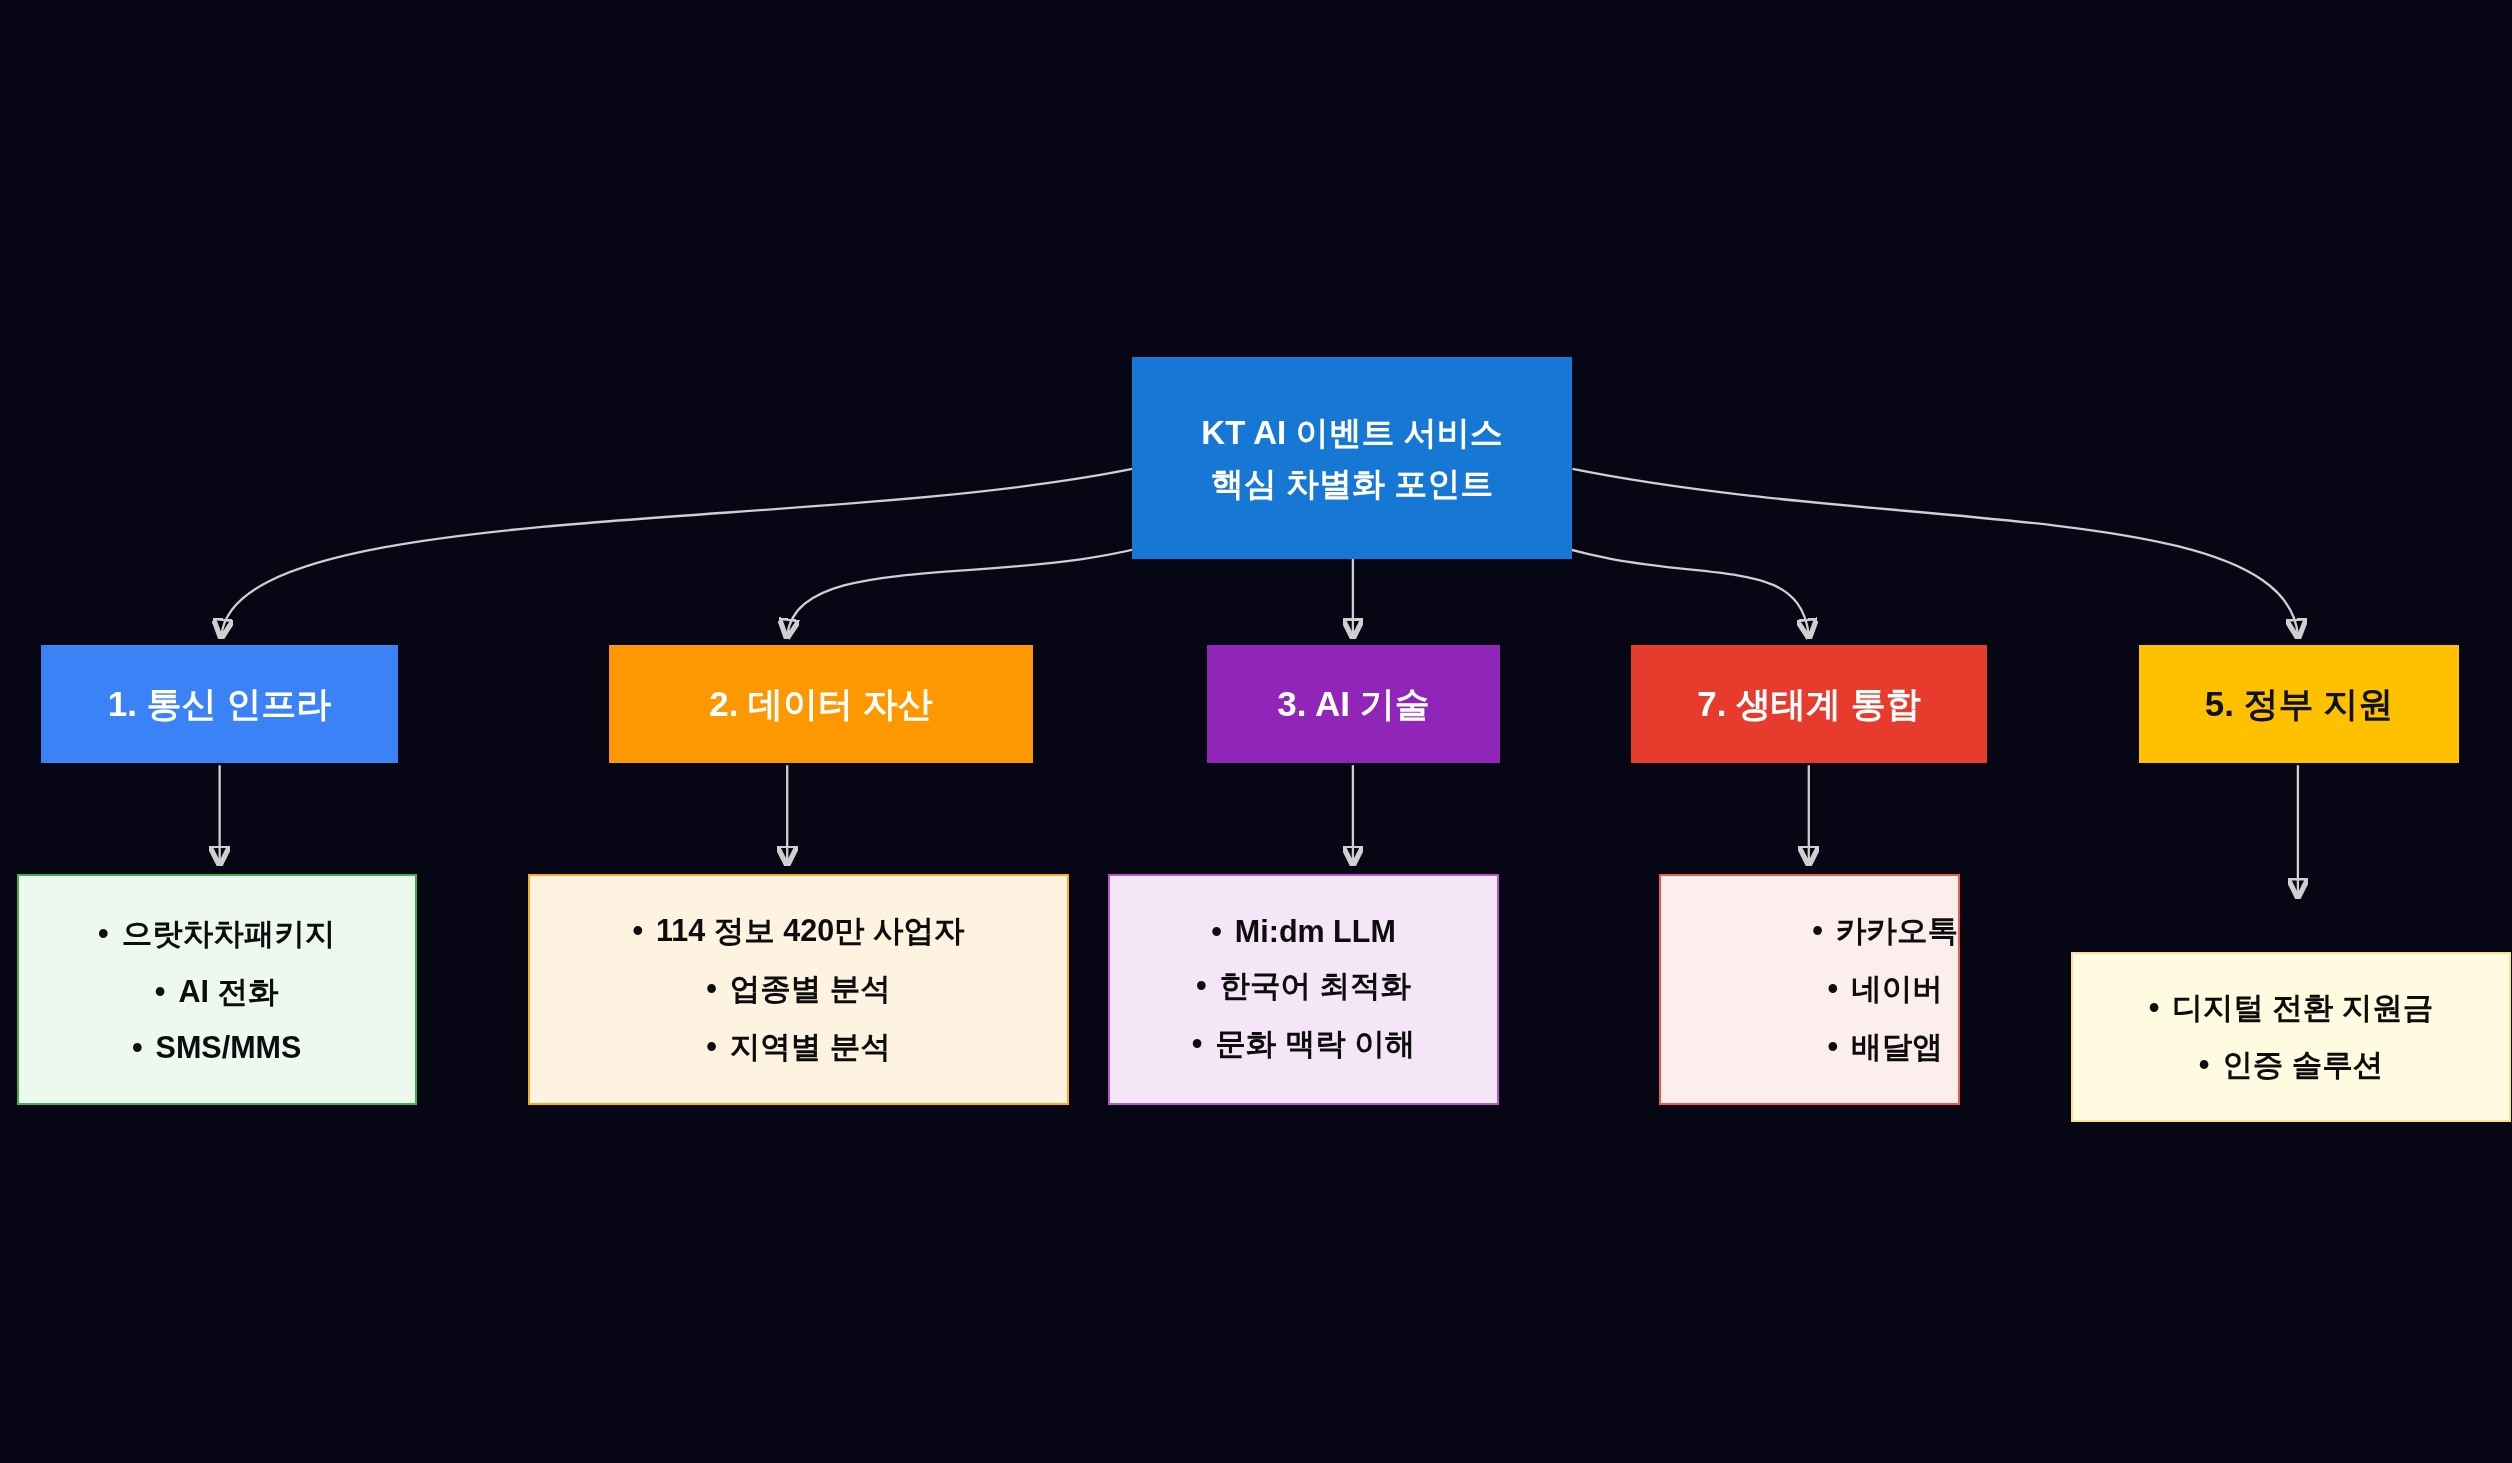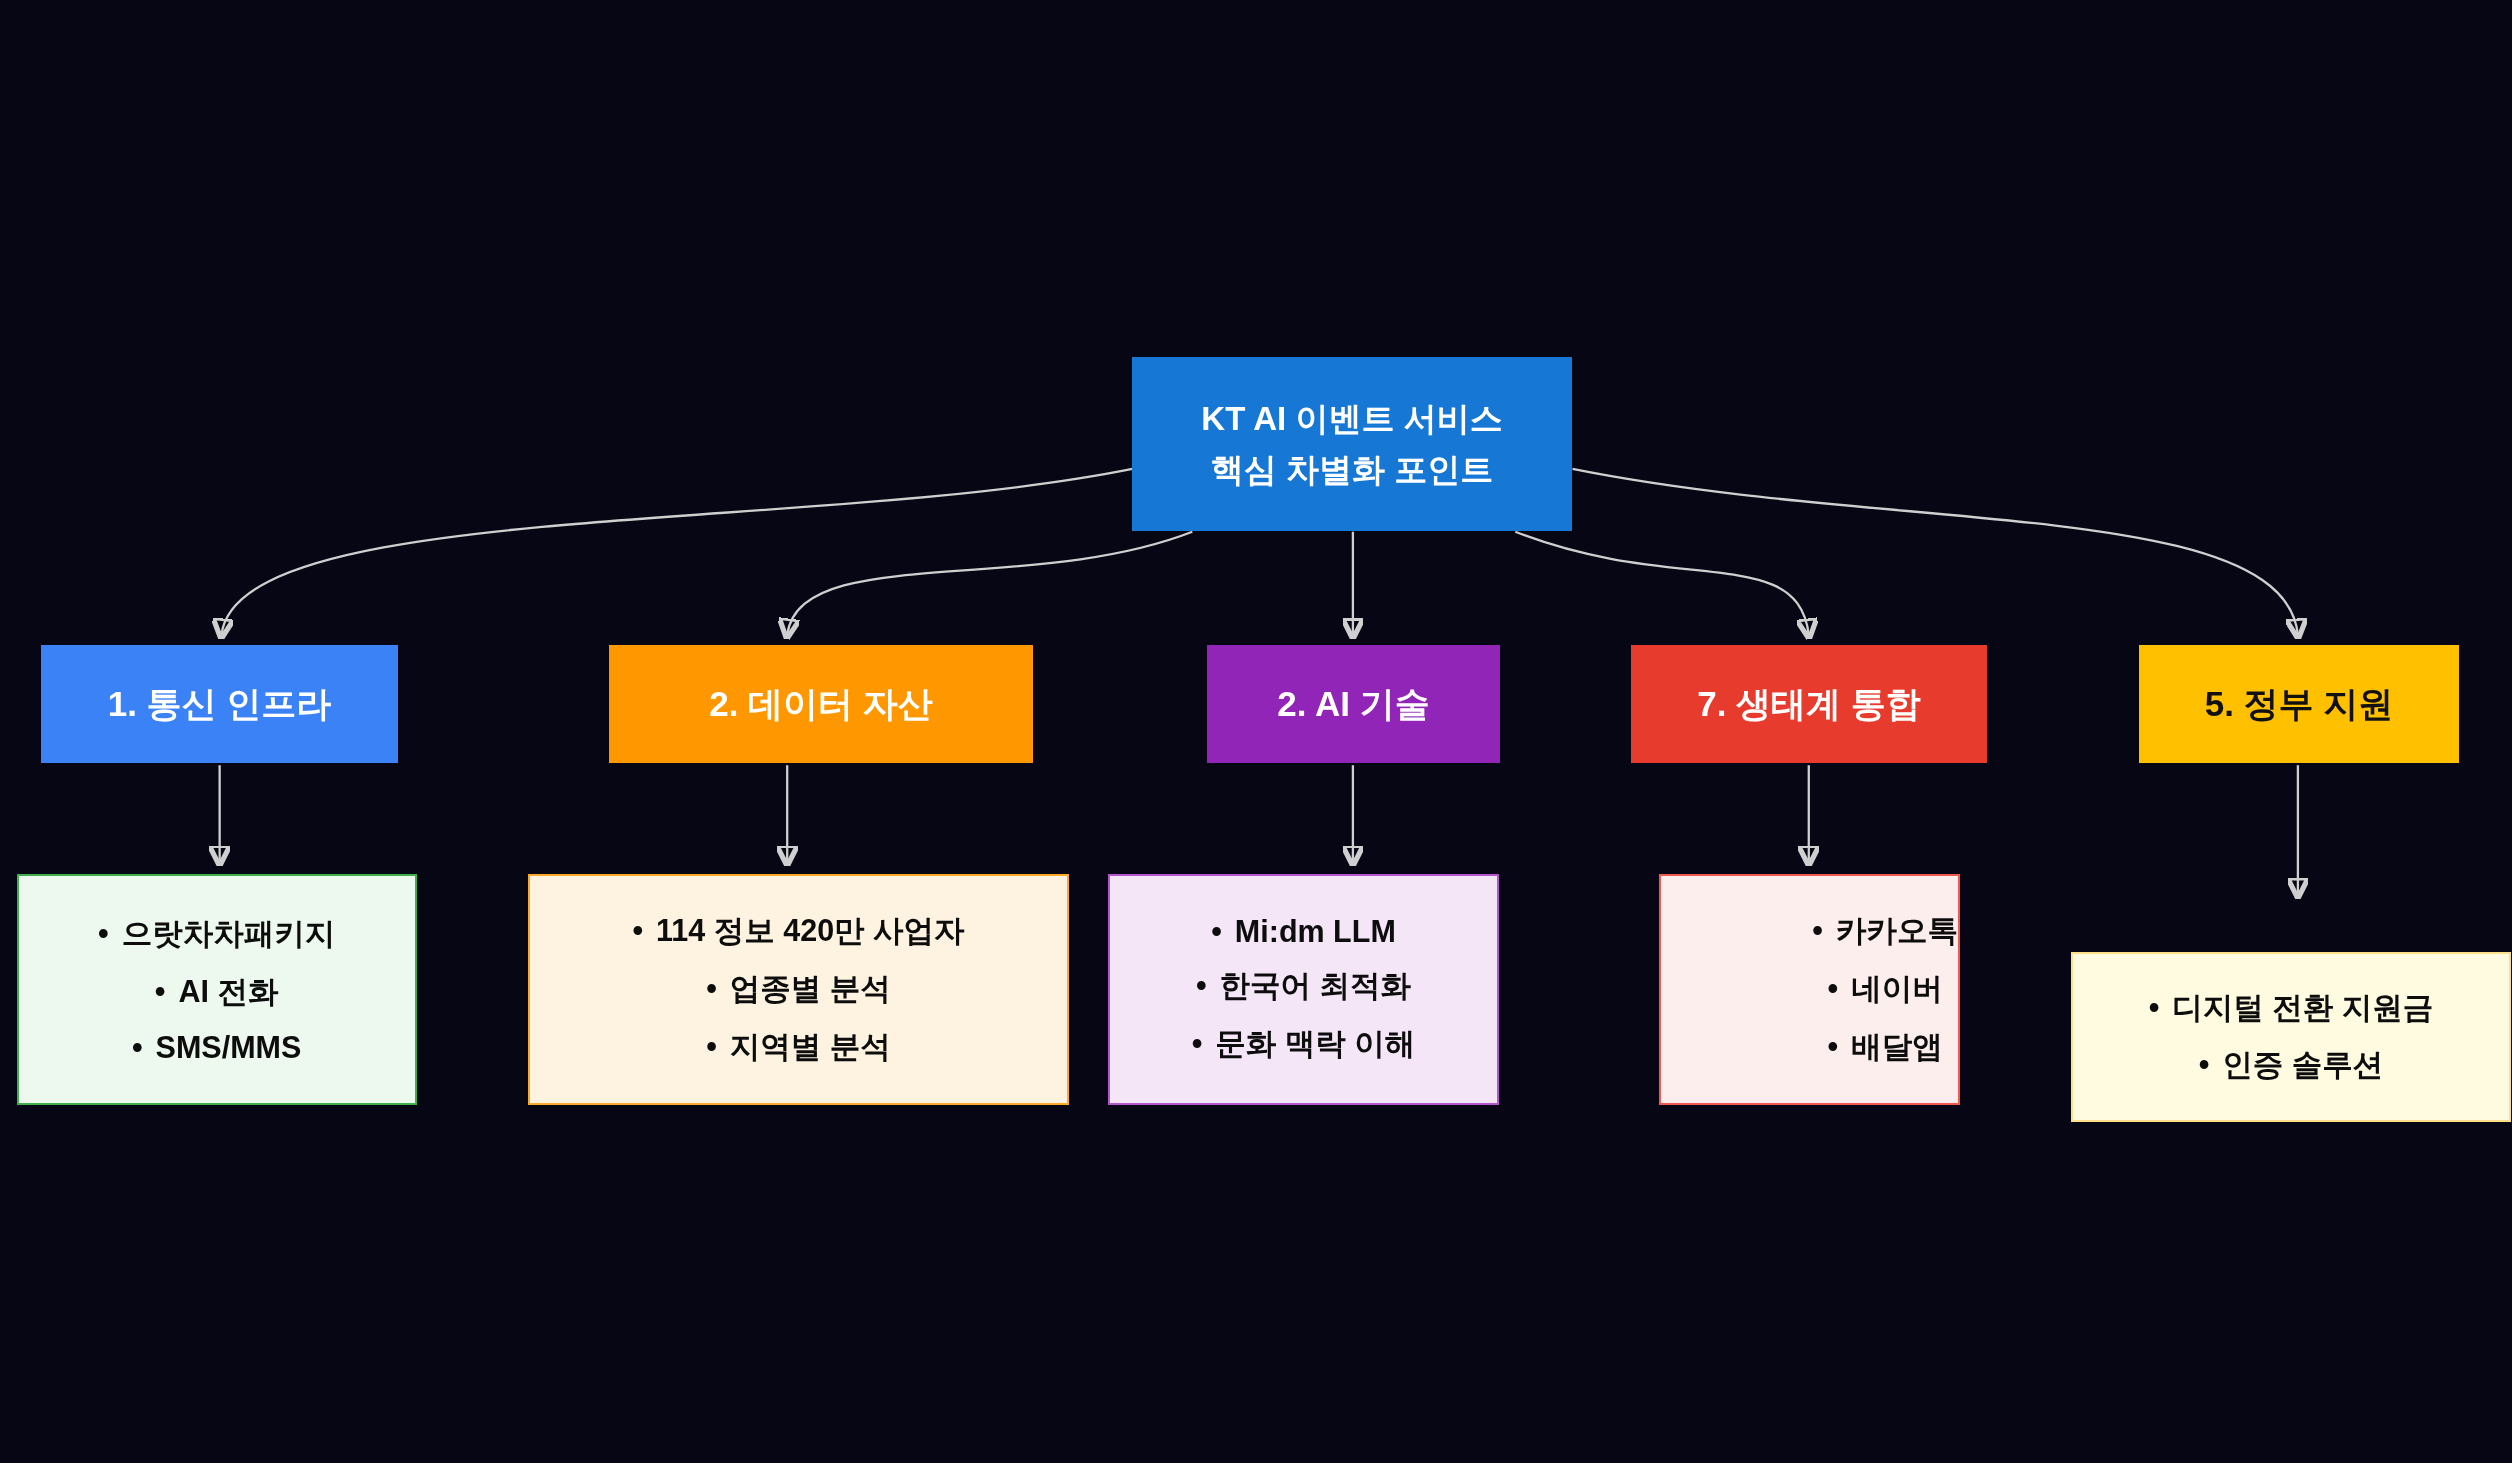--- a/index.html
+++ b/index.html
@@ -28,21 +28,21 @@
     display: flex;
     flex-direction: column;
     align-items: center;
     justify-content: center;
     text-align: center;
   }
   .root-node {
     left: 1132px;
     top: 357px;
     width: 440px;
-    height: 174px;
+    height: 202px;
     color: #ffffff;
     font-size: 33px;
     font-weight: 700;
     line-height: 1.55;
   }
   .cat {
     top: 645px;
     height: 118px;
     font-size: 35px;
     font-weight: 700;
@@ -116,21 +116,21 @@
     <div>핵심 차별화 포인트</div>
   </div>
 
   <div class="node cat cat-1" style="background: #3b82f6; color: rgb(255, 255, 255);">
     <span>1. 통신 인프라</span>
   </div>
   <div class="node cat cat-2" style="background: rgb(255, 152, 0); color: rgb(255, 255, 255);">
     <span>2. 데이터 자산</span>
   </div>
   <div class="node cat cat-3" style="background: rgb(144, 37, 184); color: rgb(255, 255, 255);">
-    <span>2. AI 기술</span>
+    <span>3. AI 기술</span>
   </div>
   <div class="node cat cat-4" style="background: rgb(231, 59, 46); color: rgb(255, 255, 255);">
     <span>7. 생태계 통합</span>
   </div>
   <div class="node cat cat-5" style="background: rgb(255, 192, 0); color: rgb(17, 17, 17);">
     <span>5. 정부 지원</span>
   </div>
 
   <div class="node detail detail-1" style="background: rgb(237, 248, 238); border-color: rgb(63, 177, 76);">
     <ul>

